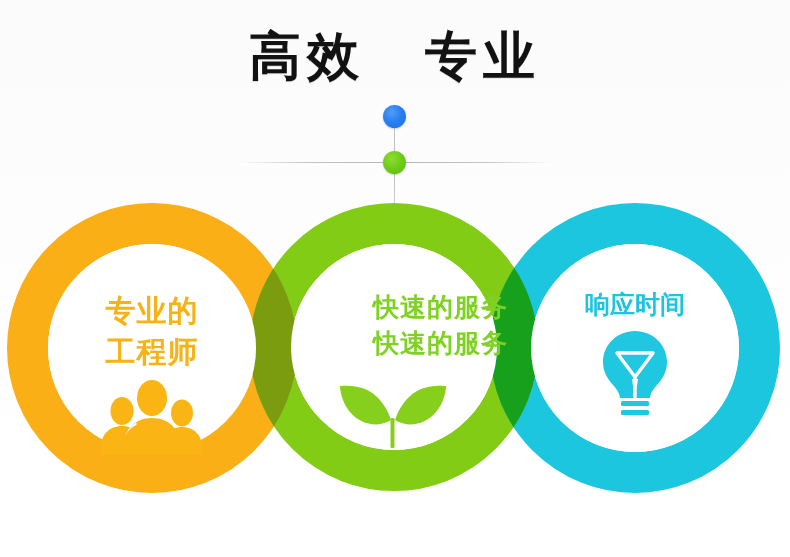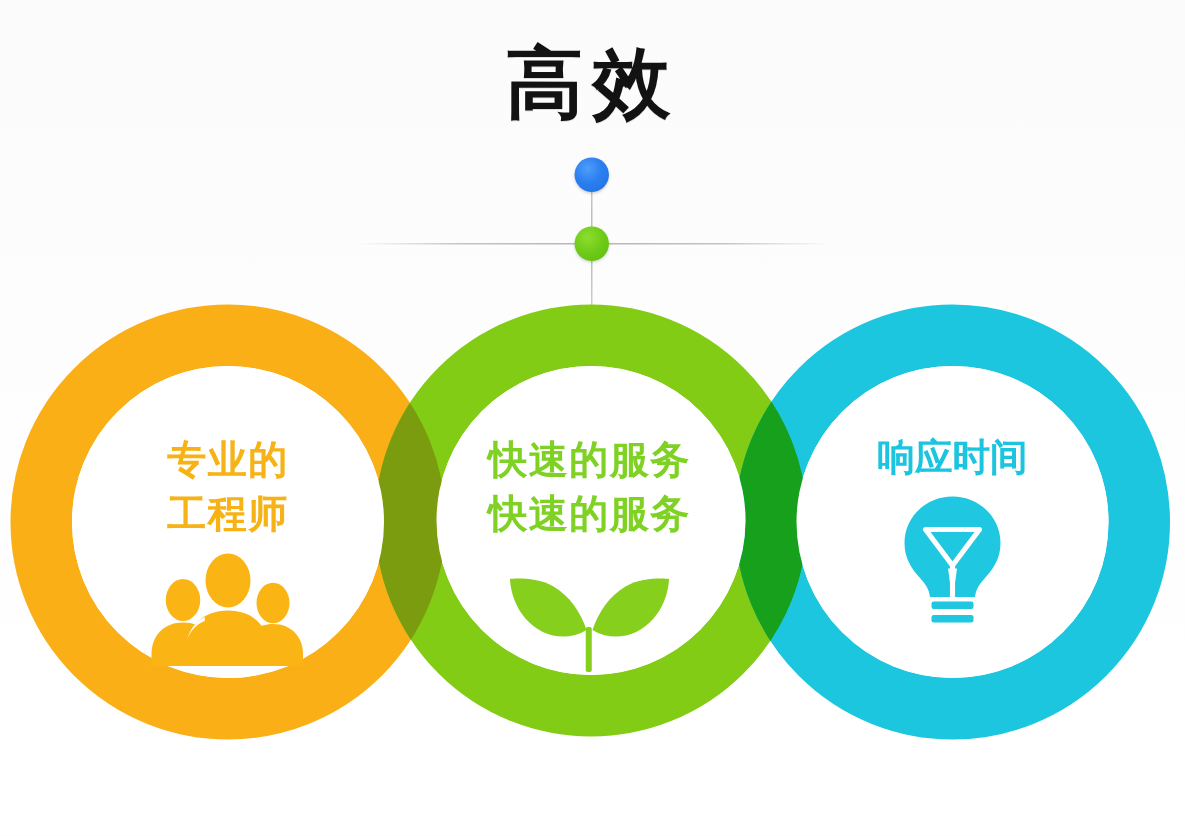--- a/index.html
+++ b/index.html
@@ -178,39 +178,40 @@
   .content-cyan   { left: 520px; top: 288px; }
 
   .circle-line {
     font-family: "DejaVu Sans", "Liberation Sans", sans-serif;
     font-weight: bold;
     font-size: 27px;
     line-height: 1.38;
     letter-spacing: 1px;
     white-space: nowrap;
   }
-  .content-orange .circle-line { color: #F7B215; font-size: 26px; }
-  .content-green  .circle-line { color: #7FD223; font-size: 26px; }
+  .content-orange .circle-line { color: #F7B215; font-size: 30px; }
+  .content-green  .circle-line { color: #7FD223; font-size: 26px; text-align: right; }
   .content-cyan   .circle-line { color: #1CC5DF; font-size: 25px; letter-spacing: 0px; }
 
   .icon-slot {
     margin-top: 6px;
     height: 80px;
     display: flex;
     align-items: flex-start;
     justify-content: center;
   }
 </style>
 </head>
 <body>
 
 <div id="stage">
 
   <div class="headline">
     <span class="headline-word">高效</span>
+    <span class="headline-word">专业</span>
   </div>
 
   <div class="connector">
     <div class="conn-hline"></div>
     <div class="conn-vline"></div>
     <div class="dot dot-blue"></div>
     <div class="dot dot-green"></div>
   </div>
 
   <div class="rings">

